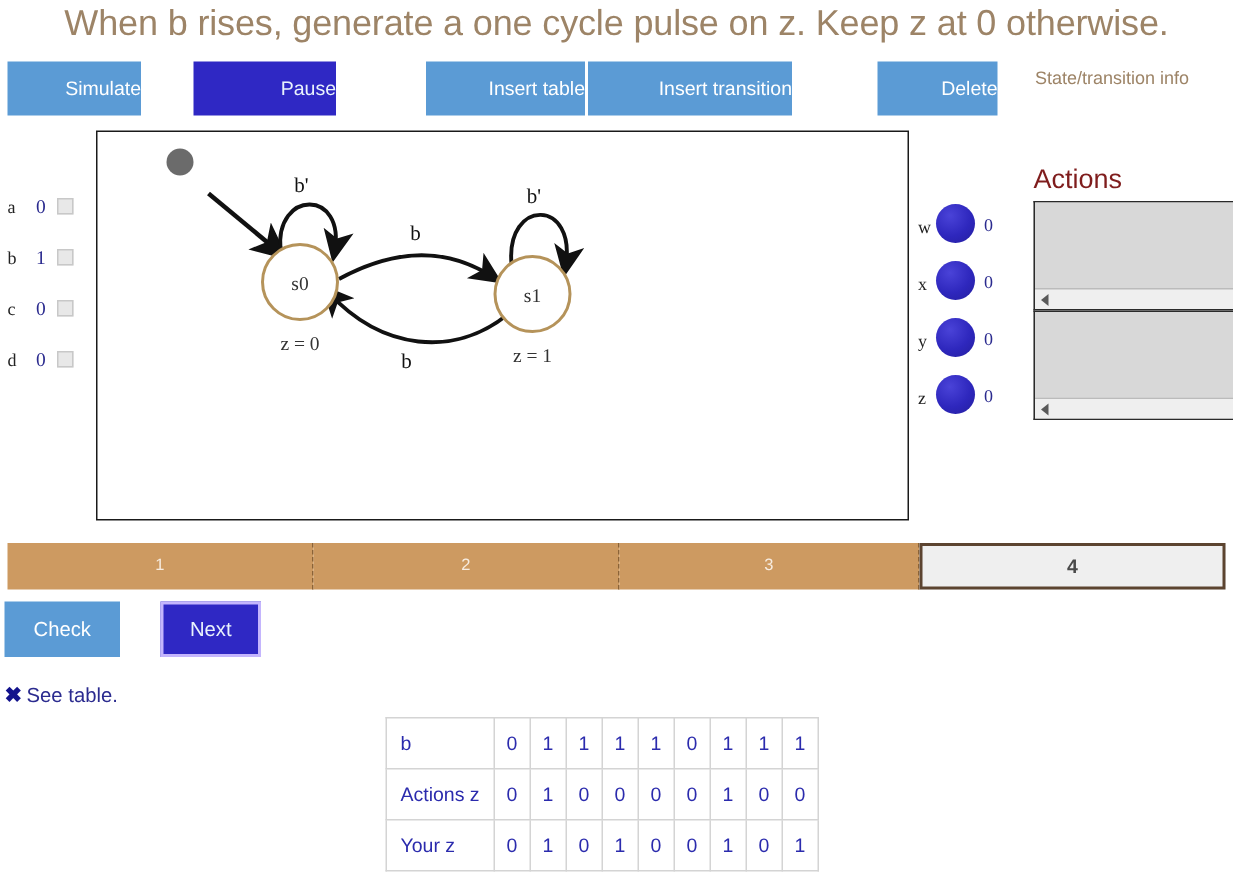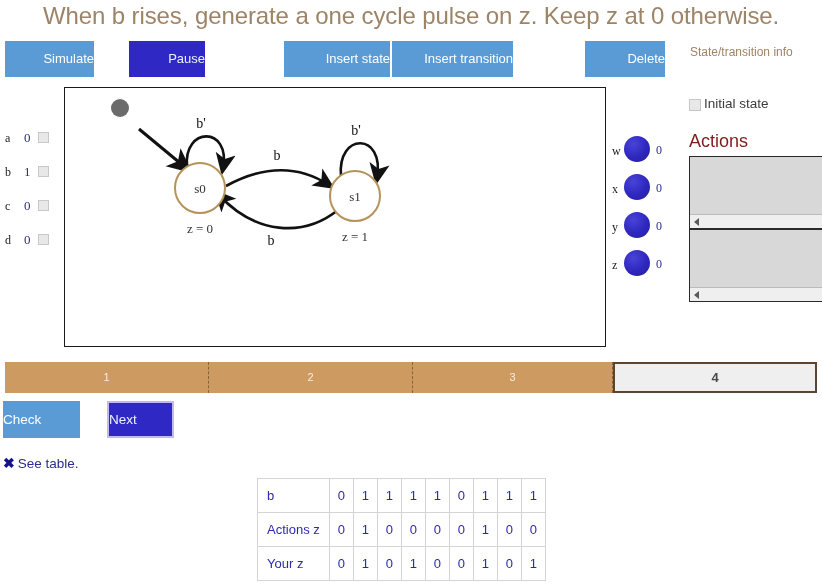--- a/index.html
+++ b/index.html
@@ -45,23 +45,23 @@
     line-height: 36px;
     cursor: pointer;
     padding: 0;
     box-sizing: border-box;
   }
   .tbtn.active {
     background: #2f28c4;
     color: #e9f2fc;
   }
   #btn-simulate      { left: 5px;   width: 89px; }
-  #btn-pause         { left: 129px; width: 76px; }
+  #btn-pause         { left: 129px; width: 95px; }
   #btn-insert-state  { left: 284px; width: 106px; }
-  #btn-insert-trans  { left: 392px; width: 121px; }
+  #btn-insert-trans  { left: 392px; width: 136px; }
   #btn-delete        { left: 585px; width: 80px; }
 
   .info-label {
     position: absolute;
     left: 690px;
     top: 45px;
     font-size: 12px;
     color: #9d8467;
     white-space: nowrap;
   }
@@ -195,21 +195,21 @@
     line-height: 27px;
   }
 
   
   .bbtn {
     position: absolute;
     top: 401px;
     height: 37px;
     font-size: 13.5px;
     color: #ffffff;
-    text-align: left;
+    text-align: center;
     line-height: 37px;
     border: none;
     cursor: pointer;
     font-family: "Liberation Sans", sans-serif;
     padding: 0;
     box-sizing: border-box;
   }
   #btn-check { left: 3px; width: 77px; background: #5b9bd5; }
   #btn-next  { left: 107px; width: 67px; background: #2f28c4; border: 2px solid #c4b5fd; color: #e9f2fc; line-height: 33px; }
 
@@ -253,21 +253,21 @@
   .rtable td.cell { width: 23px; }
 </style>
 </head>
 <body>
 
 <div class="prompt-title">When b rises, generate a one cycle pulse on z. Keep z at 0 otherwise.</div>
 
 <div class="toolbar">
   <button class="tbtn" id="btn-simulate">Simulate</button>
   <button class="tbtn active" id="btn-pause">Pause</button>
-  <button class="tbtn" id="btn-insert-state">Insert state</button>
+  <button class="tbtn" id="btn-insert-state">Insert table</button>
   <button class="tbtn" id="btn-insert-trans">Insert transition</button>
   <button class="tbtn" id="btn-delete">Delete</button>
 </div>
 <div class="info-label">State/transition info</div>
 
 <div class="inputs">
   <div class="in-row">
     <span class="in-name">a</span>
     <span class="in-val">0</span>
     <span class="in-box"></span>
@@ -340,24 +340,20 @@
     <span class="out-val">0</span>
   </div>
   <div class="out-row">
     <span class="out-name">z</span>
     <span class="led"></span>
     <span class="out-val">0</span>
   </div>
 </div>
 
 <div class="rpanel">
-  <div class="chk-line">
-    <span class="chk-box"></span>
-    <span class="chk-text">Initial state</span>
-  </div>
 
   <div class="field-label">Actions</div>
   <div class="ta-wrap">
     <div class="ta-body"></div>
     <div class="ta-scroll">
       <span class="ta-arrow"></span>
     </div>
   </div>
 
   <div class="ta-wrap">

